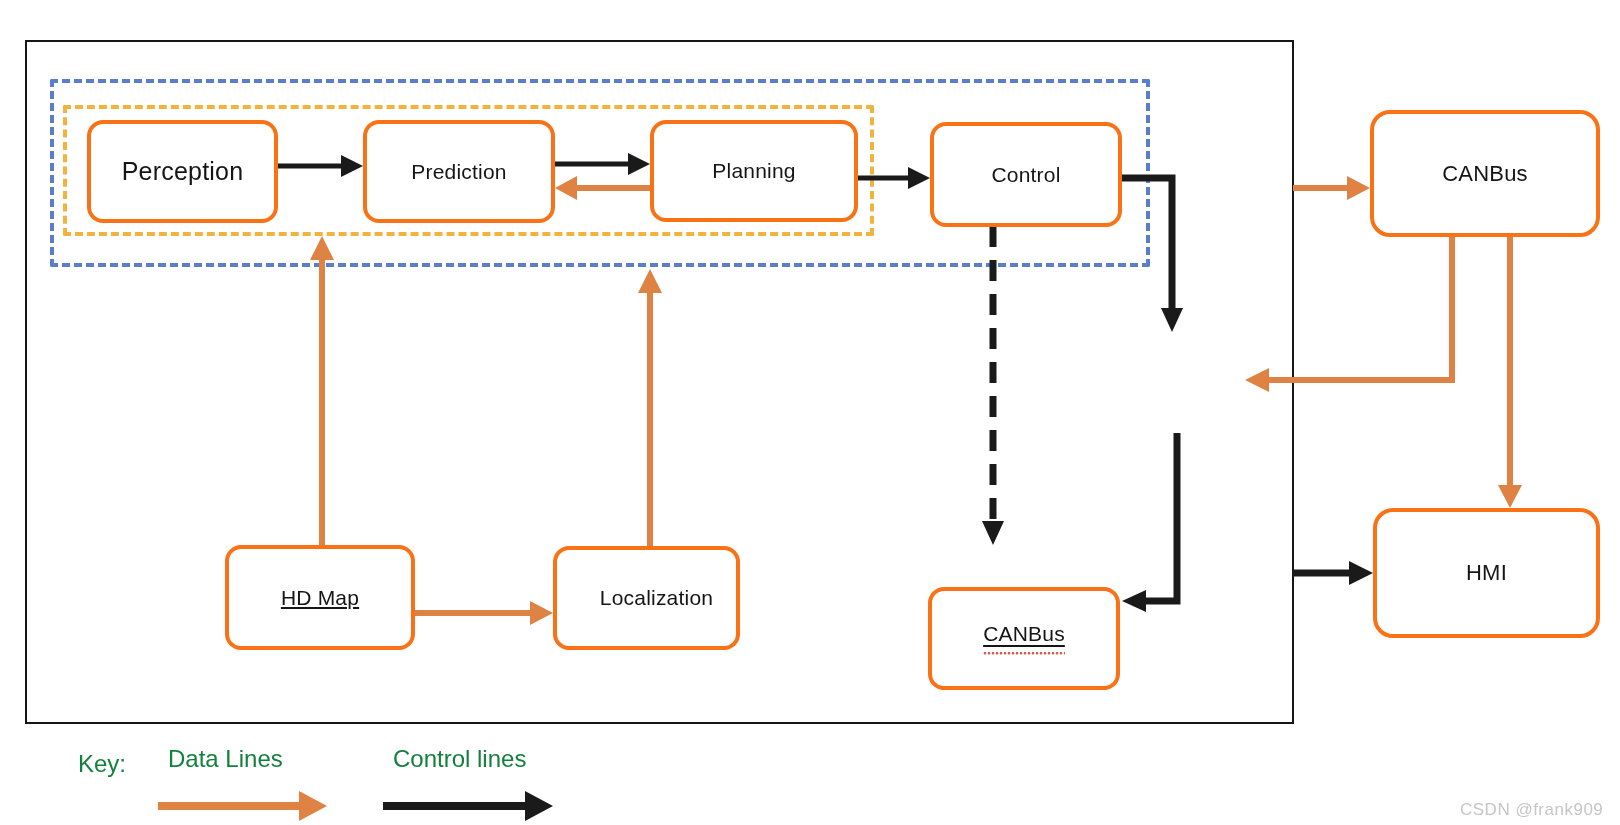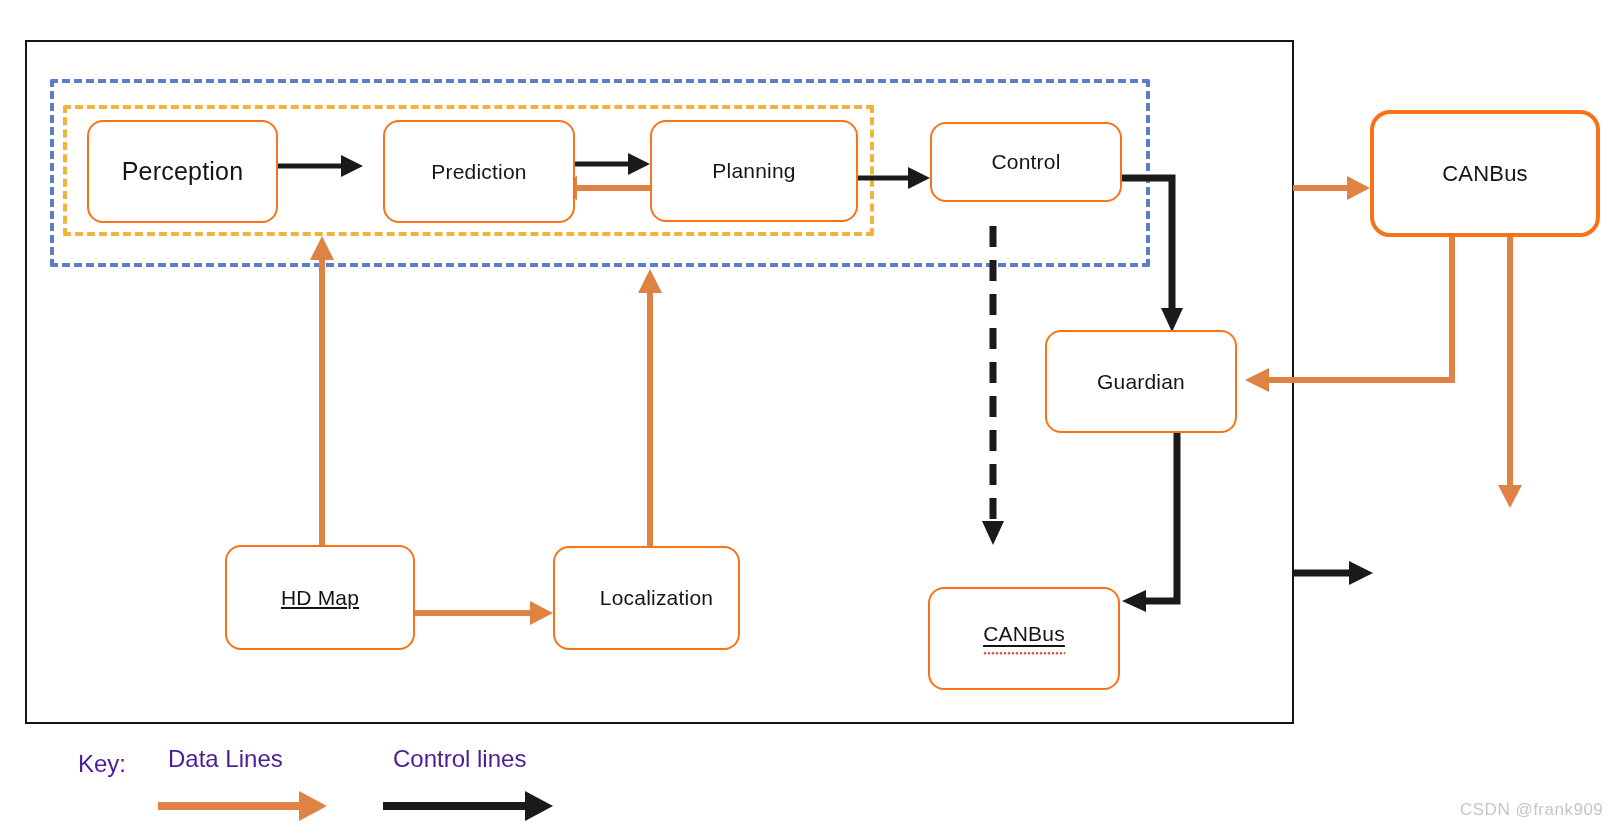--- a/index.html
+++ b/index.html
@@ -21,30 +21,30 @@
     position:absolute;left:50px;top:79px;width:1100px;height:188px;
     border:4px dashed var(--outer-boundary);border-radius:2px;
   }
   .inner-dashed{
     position:absolute;left:63px;top:105px;width:811px;height:131px;
     border:4px dashed var(--inner-boundary);border-radius:2px;
   }
 
   .node{
     position:absolute;display:flex;align-items:center;justify-content:center;
-    background:#ffffff;border:2px solid #f97316;border-radius:16px;
+    background:#ffffff;border:4px solid #f97316;border-radius:16px;
     font-size:21px;color:#151515;letter-spacing:.2px;
   }
   .node.big{font-size:25px;}
   .node.ext{border-width:4px;border-radius:20px;font-size:22px;}
 
   #n-perception{left:87px;top:120px;width:191px;height:103px;}
-  #n-prediction{left:363px;top:120px;width:192px;height:103px;margin-left:20px;}
+  #n-prediction{left:363px;top:120px;width:192px;height:103px;}
   #n-planning{left:650px;top:120px;width:208px;height:102px;}
-  #n-control{left:930px;top:122px;width:192px;height:80px;}
+  #n-control{left:930px;top:122px;width:192px;height:105px;}
   #n-guardian{left:1045px;top:330px;width:192px;height:103px;}
   #n-hdmap{left:225px;top:545px;width:190px;height:105px;text-decoration:underline;}
   #n-localization{left:553px;top:546px;width:187px;height:104px;padding-left:20px;}
   #n-canbus{left:928px;top:547px;width:192px;height:103px;margin-top:40px;}
   #n-monitor{left:1370px;top:110px;width:230px;height:127px;}
   #n-hmi{left:1373px;top:508px;width:227px;height:130px;}
 
   .canbus-label{
     text-decoration:underline;text-decoration-thickness:2px;text-underline-offset:4px;
     padding-bottom:9px;
@@ -52,21 +52,21 @@
     background-size:4px 3px;background-repeat:repeat-x;background-position:left bottom;
   }
 
   svg.wires{position:absolute;left:0;top:0;width:1620px;height:825px;pointer-events:none;}
   .ctl{stroke:var(--control-line);fill:none;}
   .dat{stroke:var(--data-line);fill:none;}
   .ctl-head{fill:var(--control-line);stroke:none;}
   .dat-head{fill:var(--data-line);stroke:none;}
 
   .key-row{position:absolute;left:0;top:742px;width:700px;height:80px;}
-  .key-label{position:absolute;font-size:24px;color:#4c1d95;}
+  .key-label{position:absolute;font-size:24px;color:#15803d;}
   #key-title{left:78px;top:8px;}
   #key-data{left:168px;top:3px;}
   #key-control{left:393px;top:3px;}
 
   .watermark{
     position:absolute;left:1460px;top:800px;font-size:17px;color:var(--watermark);
     letter-spacing:.5px;
   }
 </style>
 </head>
@@ -165,34 +165,34 @@
   </div>
   <div class="node" id="n-prediction">
     <span>Prediction</span>
   </div>
   <div class="node" id="n-planning">
     <span>Planning</span>
   </div>
   <div class="node" id="n-control">
     <span>Control</span>
   </div>
-  <div class="node" id="n-guardian">
-    <span>Guardian</span>
-  </div>
   <div class="node" id="n-hdmap">
     <span>HD Map</span>
   </div>
   <div class="node" id="n-localization">
     <span>Localization</span>
   </div>
   <div class="node" id="n-canbus">
     <span class="canbus-label">CANBus</span>
   </div>
   <div class="node ext" id="n-monitor">
     <span>CANBus</span>
+  </div>
+  <div class="node ext" id="n-hmi">
+    <span>HMI</span>
   </div>
 
   <div class="key-row">
     <span class="key-label" id="key-title">Key:</span>
     <span class="key-label" id="key-data">Data Lines</span>
     <span class="key-label" id="key-control">Control lines</span>
   </div>
 
   <div class="watermark">CSDN @frank909</div>
 

